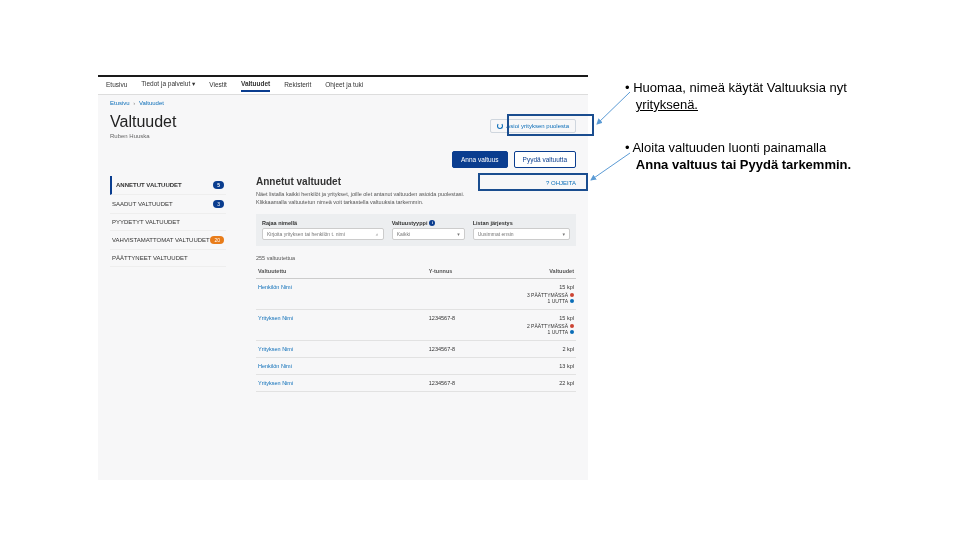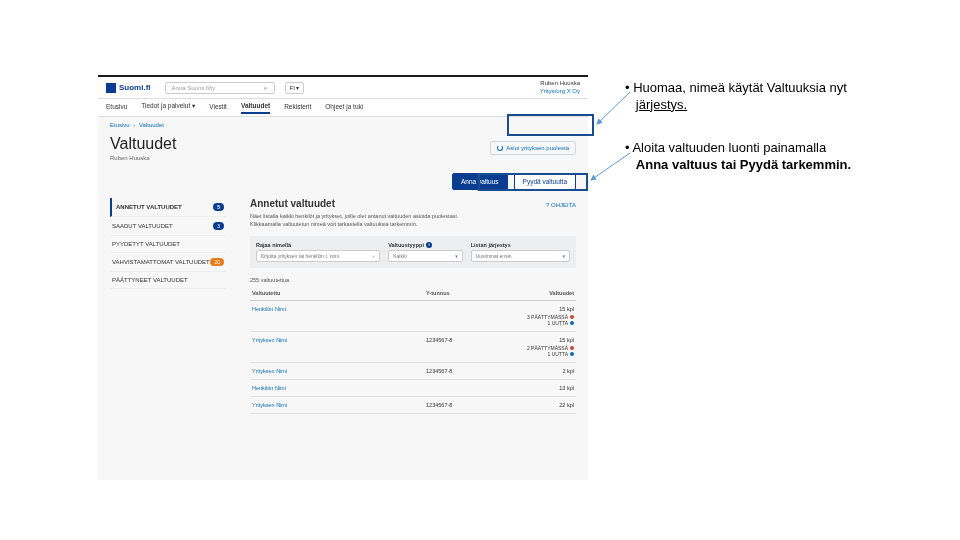--- a/index.html
+++ b/index.html
@@ -21,21 +21,21 @@
 .crumb .sep{color:#888;margin:0 2px}
 .page-head{padding:2px 12px 8px;display:flex;justify-content:space-between;align-items:flex-start}
 .page-title{font-size:16px;font-weight:normal;color:#222}
 .page-sub{font-size:6px;color:#666;margin-top:2px}
 .company-link{font-size:6px;color:#0a6db8;border:1px solid #cfd6de;border-radius:2px;padding:3px 6px;margin-top:6px;display:flex;align-items:center;gap:3px}
 .refresh-ic{display:inline-block;width:6px;height:6px;border:1px solid #0a6db8;border-radius:50%;border-top-color:transparent}
 .actions{padding:4px 12px 8px;display:flex;justify-content:flex-end;gap:6px}
 .btn{font-size:6.5px;padding:4px 8px;border-radius:2px;border:1px solid #0a3d8f;cursor:pointer}
 .btn-primary{background:#0a3d8f;color:#fff}
 .btn-secondary{background:#fff;color:#0a3d8f}
-.main-area{display:flex;padding:0 12px;gap:24px}
+.main-area{display:flex;padding:0 12px;gap:30px}
 .sidebar{width:116px}
 .side-item{font-size:6px;padding:5px 2px;display:flex;justify-content:space-between;align-items:center;border-bottom:1px solid #eee}
 .side-item.active{font-weight:bold;border-left:2px solid #0a3d8f;padding-left:4px}
 .badge{background:#0a3d8f;color:#fff;border-radius:7px;font-size:5px;padding:1px 4px;min-width:8px;text-align:center}
 .badge.orange{background:#e87c1a}
 .content{flex:1}
 .content-head{display:flex;justify-content:space-between;align-items:baseline;margin-bottom:4px}
 .content-title{font-size:10px;font-weight:bold}
 .help{font-size:6px;color:#0a6db8}
 .content-desc{font-size:5.5px;color:#555;line-height:1.4;margin-bottom:8px}
@@ -60,38 +60,20 @@
 .annotation{position:absolute;font-size:13px;color:#000;line-height:1.3}
 .annotation b{font-weight:bold}
 .callout-box{position:absolute;border:2px solid #1a4d8f;background:transparent;pointer-events:none}
 .arrow-svg{position:absolute;pointer-events:none}
 </style>
 </head>
 <body>
 
 <div class="screenshot">
 
-  <div class="topbar">
-    <div class="logo-box">
-      <div class="logo-icon"></div>
-      <span class="logo-text">Suomi.fi</span>
-    </div>
-    <div class="search">
-      <span>Anna Suomi.fi/ty</span>
-      <span class="search-mag">⌕</span>
-    </div>
-    <div class="lang">
-      <span>FI</span>
-        <span>▾</span>
-    </div>
-    <div class="user-block">
-      <div>Ruben Huuska</div>
-      <div class="user-org">Yritys/org X Oy</div>
-    </div>
-  </div>
 
   <div class="nav">
     <span class="nav-item">Etusivu</span>
     <span class="nav-item"><span>Tiedot ja palvelut</span> <span>▾</span></span>
     <span class="nav-item">Viestit</span>
     <span class="nav-item active">Valtuudet</span>
     <span class="nav-item">Rekisterit</span>
     <span class="nav-item">Ohjeet ja tuki</span>
   </div>
 
@@ -242,18 +224,18 @@
       <marker id="ah" markerWidth="6" markerHeight="6" refX="5" refY="3" orient="auto">
         <path d="M0,0 L6,3 L0,6 Z" fill="#5b9bd5"></path>
       </marker>
     </defs>
   <line x1="630" y1="92" x2="597" y2="124" stroke="#5b9bd5" stroke-width="1" marker-end="url(#ah)"></line>
   <line x1="630" y1="153" x2="591" y2="180" stroke="#5b9bd5" stroke-width="1" marker-end="url(#ah)"></line>
 </svg>
 
 <div class="annotation" style="left:625px;top:80px;width:310px">
   • <span>Huomaa, nimeä käytät Valtuuksia nyt</span><br>
-  &nbsp;&nbsp;&nbsp;<span style="text-decoration:underline">järjestys.</span>
+  &nbsp;&nbsp;&nbsp;<span style="text-decoration:underline">yrityksenä.</span>
 </div>
 <div class="annotation" style="left:625px;top:140px;width:320px">
   • <span>Aloita valtuuden luonti painamalla</span><br>
   &nbsp;&nbsp;&nbsp;<b>Anna valtuus tai Pyydä tarkemmin.</b>
 </div>
 
 </body></html>

